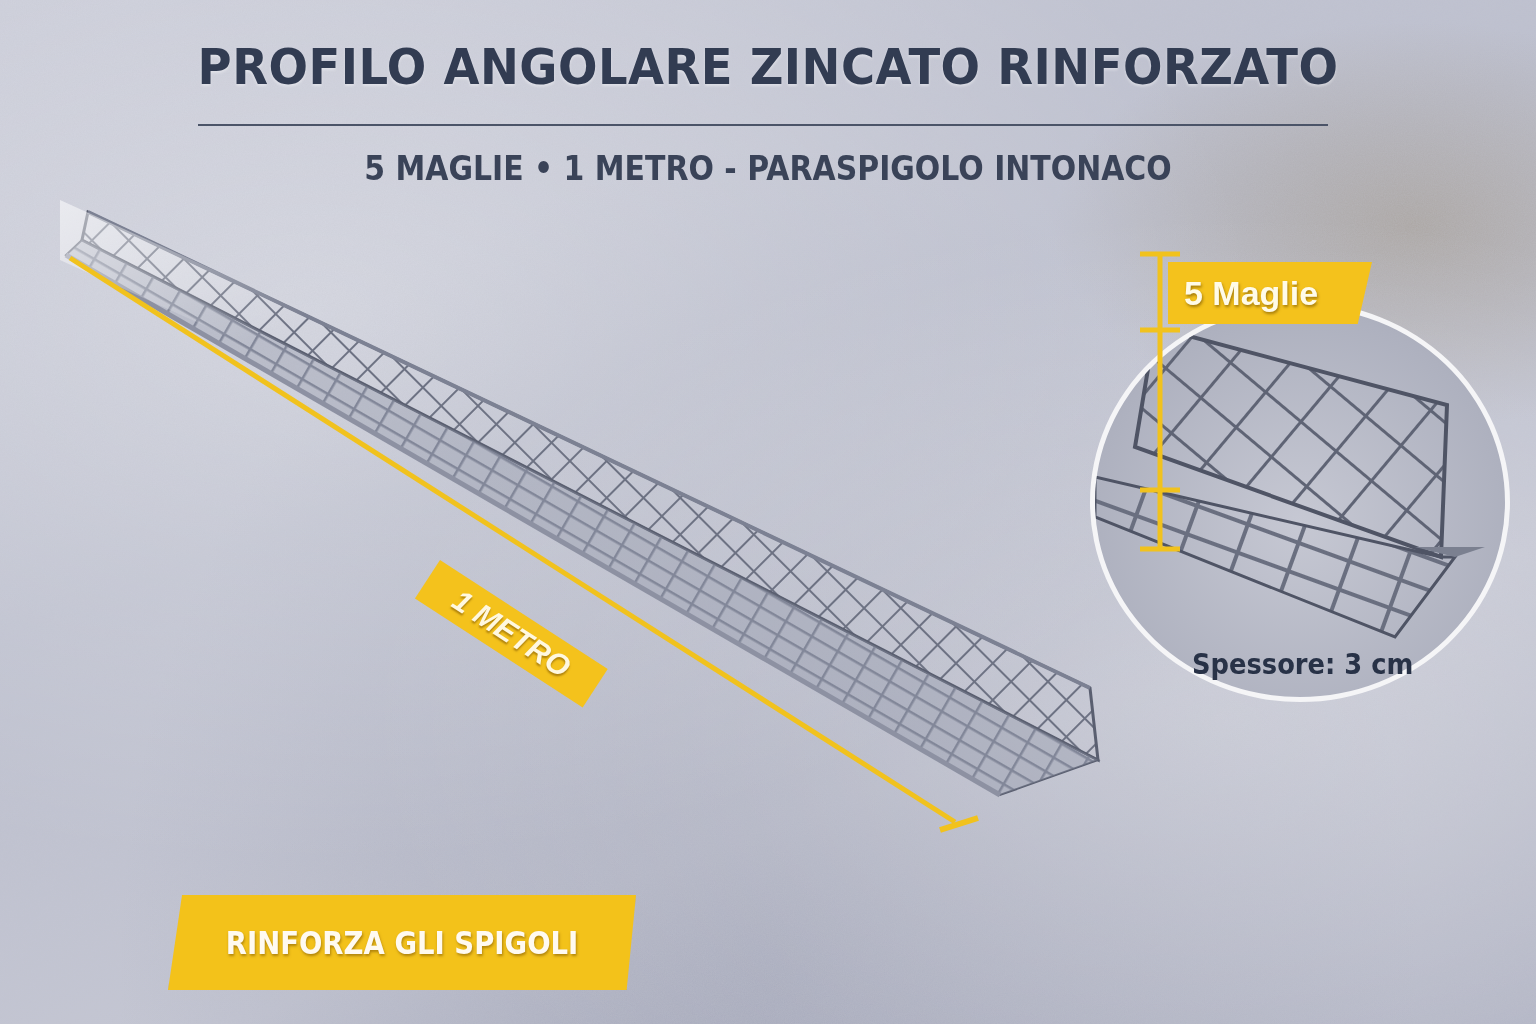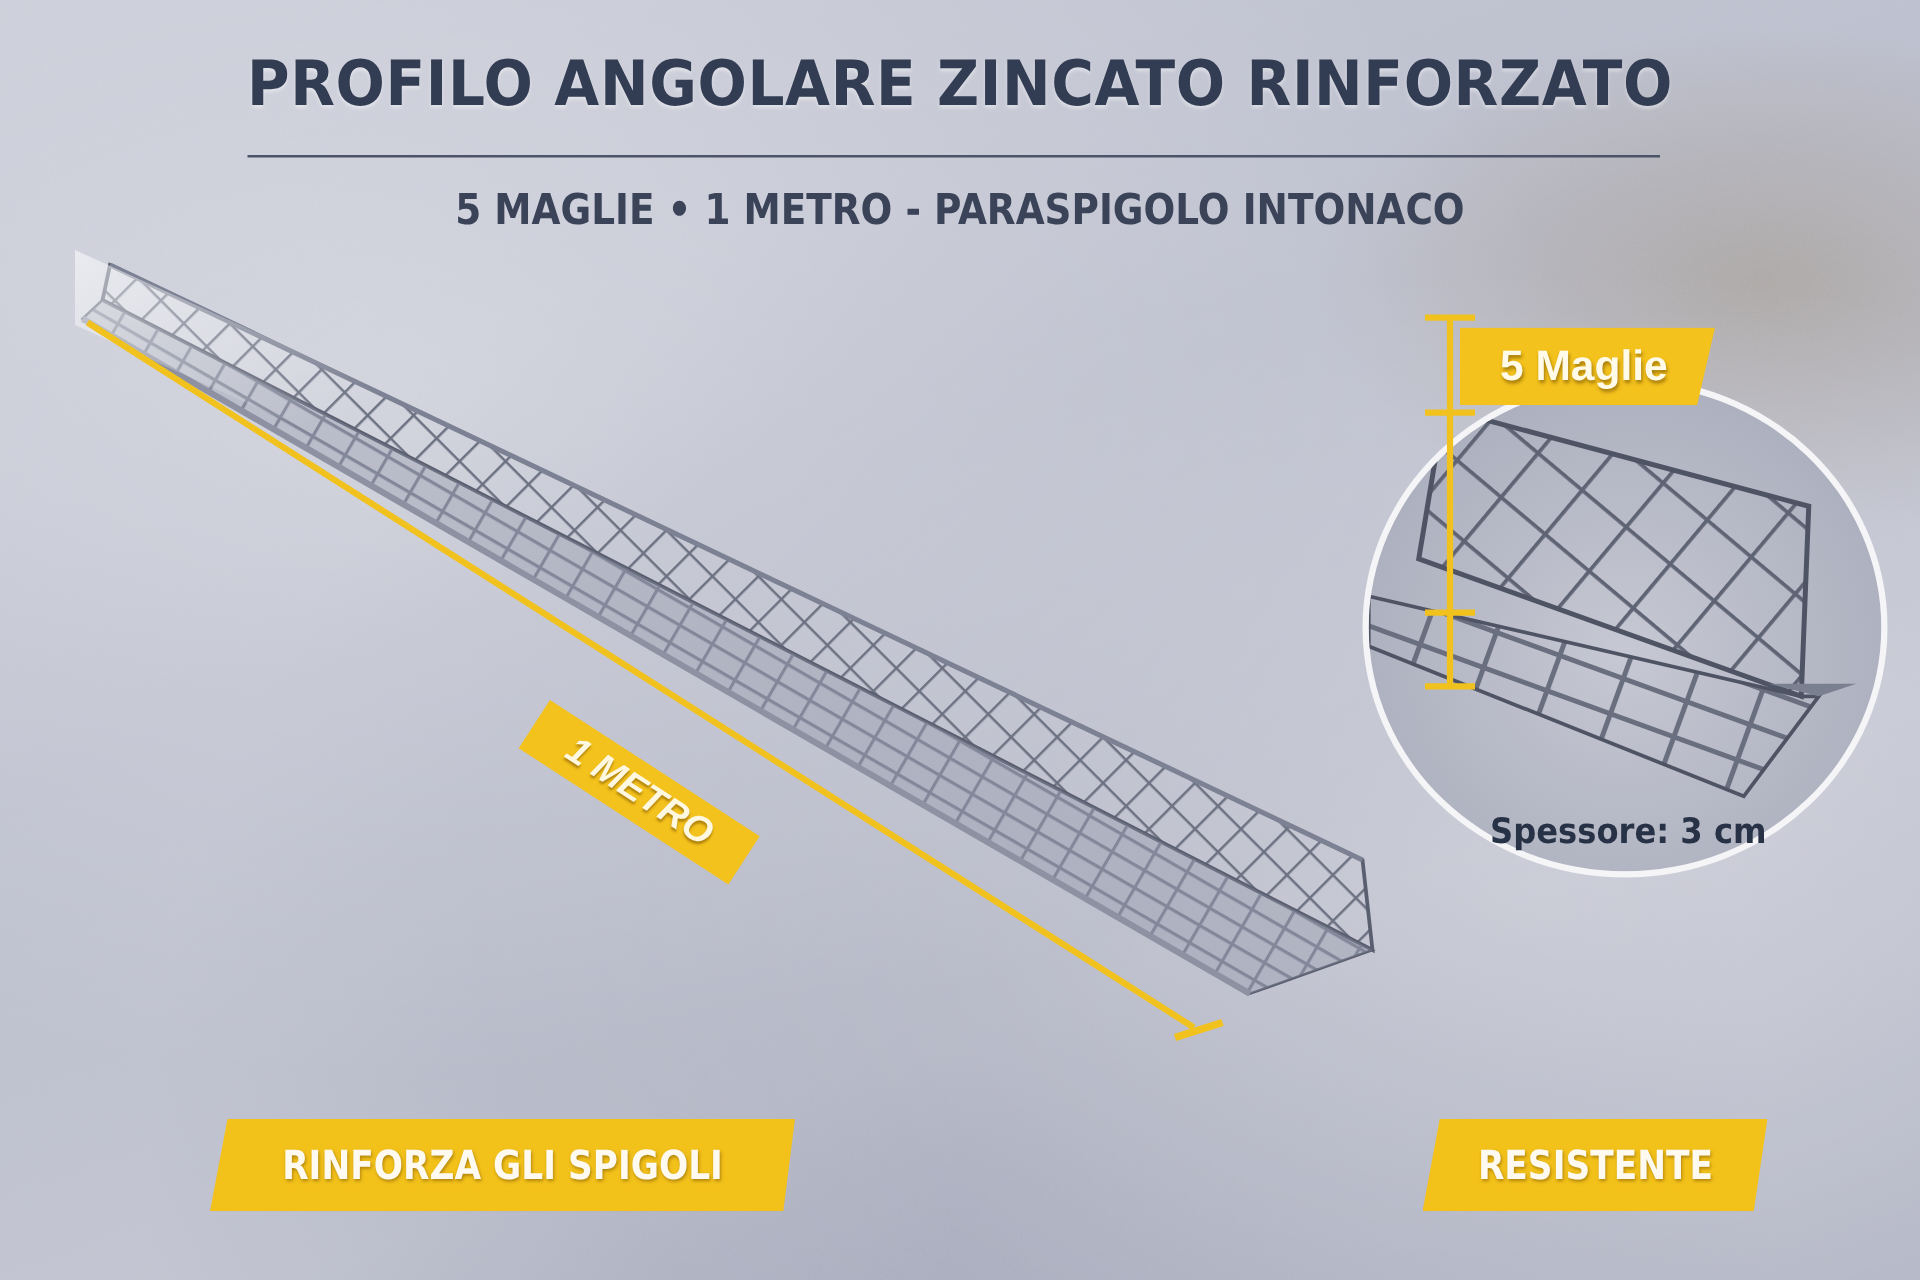--- a/index.html
+++ b/index.html
@@ -42,31 +42,31 @@
   }
   .detail-circle {
     position:absolute; left:1090px; top:302px; width:420px; height:400px;
     border-radius:50%; border:5px solid #f5f5f7; box-sizing:border-box;
     background: radial-gradient(circle at 50% 55%, #c6c8d3 0%, #aeb1bf 70%, #9da0b0 100%);
     overflow:hidden;
   }
   .maglie-tag {
     position:absolute; left:1168px; top:262px; width:204px; height:62px;
     background:#f4c21c; clip-path:polygon(0 0,100% 0,93% 100%,0 100%);
-    display:flex; align-items:center; padding-left:32px; box-sizing:border-box;
+    display:flex; align-items:center; padding-left:16px; box-sizing:border-box;
     color:#fffbe8; font-weight:bold; font-size:34px;
     text-shadow:1px 2px 3px rgba(110,75,0,0.6);
   }
   .spessore {
     position:absolute; left:1192px; top:648px; font-size:28px; font-weight:bold; color:#283247;
     font-family:"DejaVu Sans", sans-serif; transform:scaleX(0.92); transform-origin:left;
   }
   .features { position:absolute; left:0; top:895px; width:1536px; height:75px; }
   .feature {
-    position:absolute; top:0; height:74px; background:#f3c21a;
+    position:absolute; top:0; height:95px; background:#f3c21a;
     display:flex; align-items:center; justify-content:center;
     color:#fffaf0; font-size:32px; font-weight:bold;
     font-family:"DejaVu Sans", sans-serif;
     text-shadow:1px 2px 3px rgba(120,80,0,0.55);
     box-shadow:0 3px 6px rgba(60,60,80,0.25);
   }
   .feature span { display:inline-block; transform:scaleX(0.86); }
   .f1 { left:168px; width:468px; clip-path:polygon(3% 0,100% 0,98% 100%,0 100%); }
   .f2 { left:640px; width:470px; clip-path:polygon(3% 0,100% 0,98% 100%,0 100%); }
   .f3 { left:1138px; width:276px; clip-path:polygon(5% 0,100% 0,96% 100%,0 100%); }
@@ -140,16 +140,13 @@
   <line x1="1140" y1="549" x2="1180" y2="549" stroke="#f1c21d" stroke-width="5"></line>
 </svg>
 
 <div class="maglie-tag">5 Maglie</div>
 <div class="spessore">Spessore: 3 cm</div>
 
 <div class="features">
   <div class="feature f1">
       <span>RINFORZA GLI SPIGOLI</span>
     </div>
-  <div class="feature f3">
-      <span>RESISTENTE</span>
-    </div>
 </div>
 
 </body></html>

